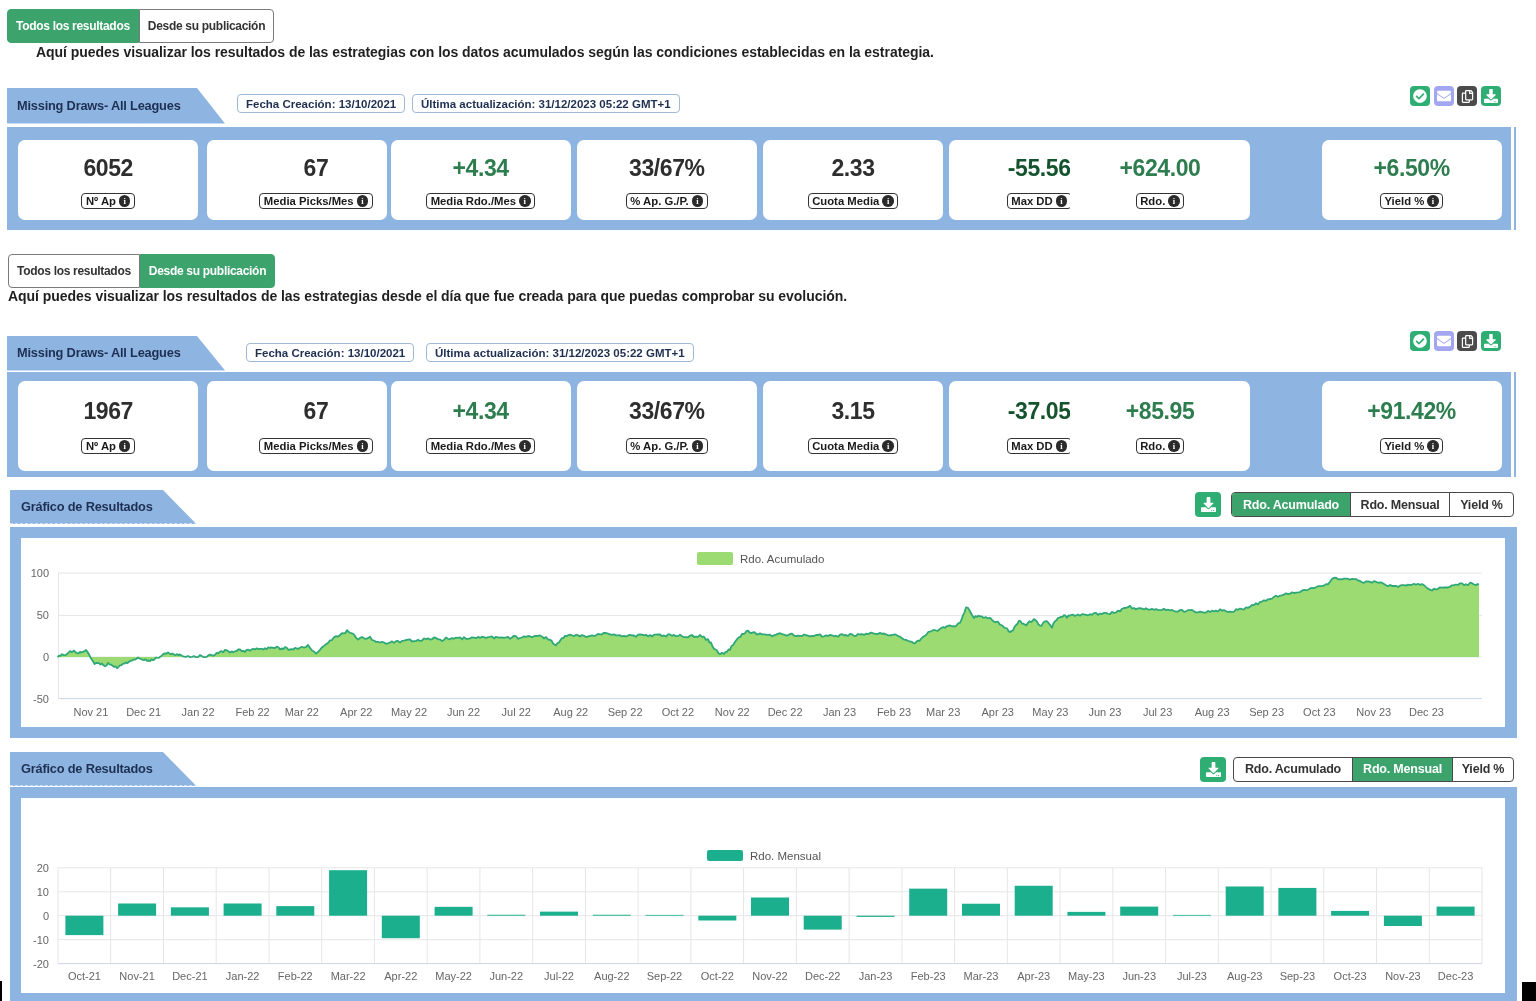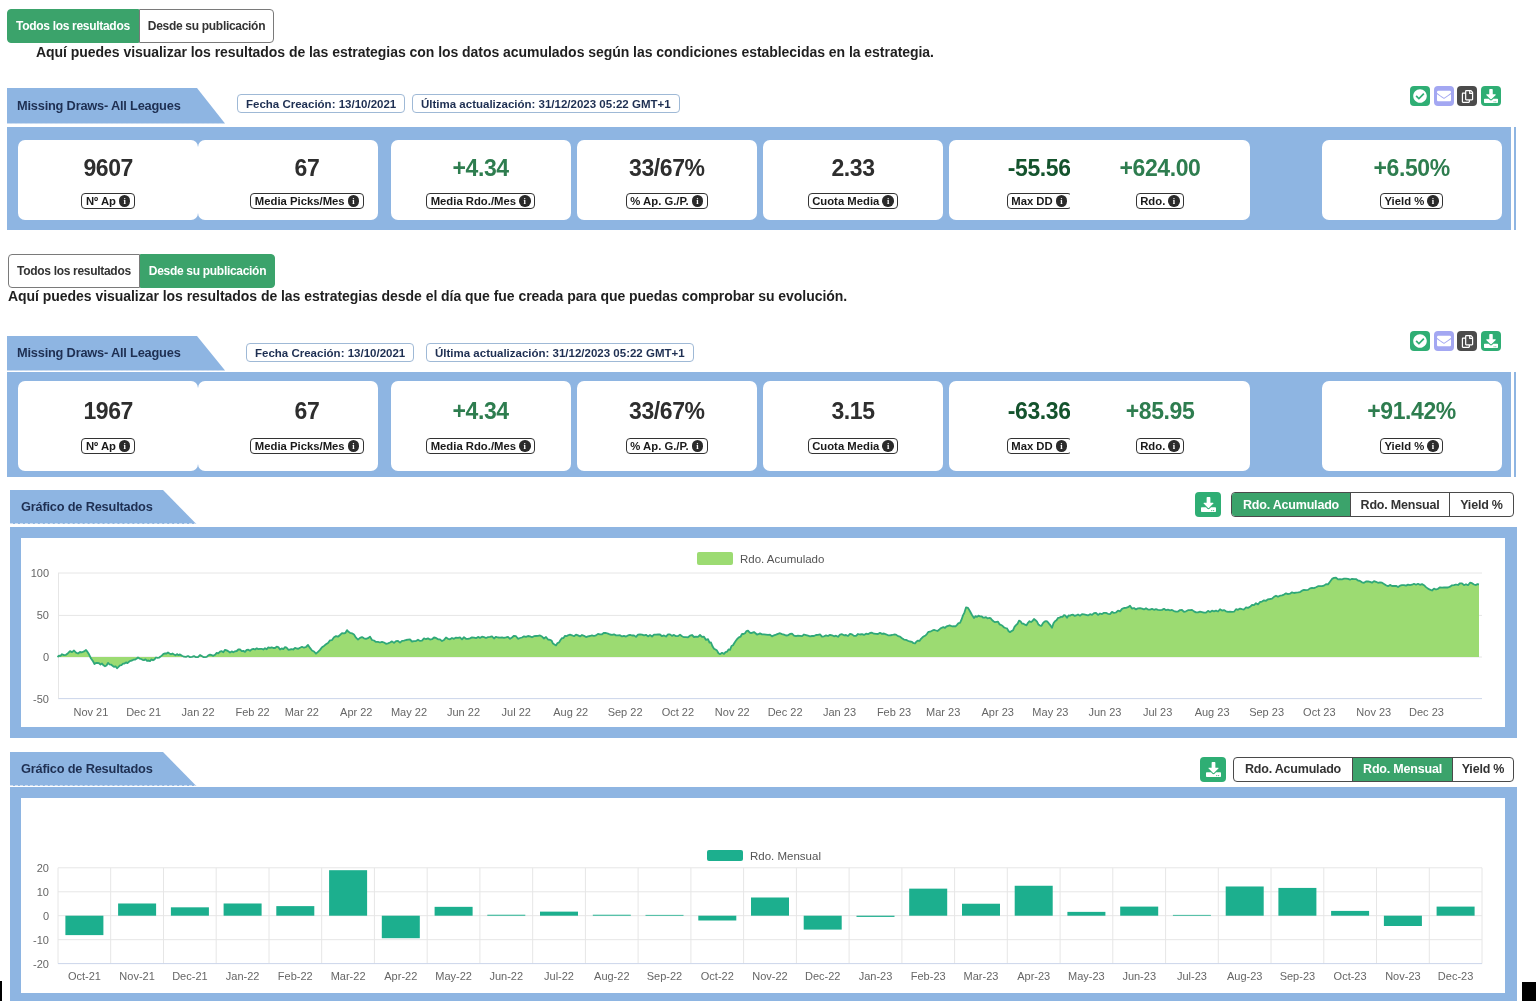--- a/index.html
+++ b/index.html
@@ -35,21 +35,21 @@
 .inf { display:inline-flex; width:11.5px; height:11.5px; border-radius:50%; background:#2b2b2b; color:#fff; font-size:8.5px; font-weight:bold; align-items:center; justify-content:center; font-family:"Liberation Serif",serif; margin-left:3px; }
 
 .cbox { position:absolute; left:10px; width:1507px; background:#8EB5E2; }
 .cwhite { position:absolute; left:11px; top:11px; width:1484px; background:#fff; }
 .dlbtn { position:absolute; width:26px; height:25px; background:#2FAE74; border-radius:4px; display:flex; align-items:center; justify-content:center; }
 .tgl { position:absolute; display:flex; height:25px; border:1.5px solid #4a4a4a; border-radius:4px; background:#fff; overflow:hidden; }
 .tg { display:flex; align-items:center; justify-content:center; font-size:12.5px; letter-spacing:-0.2px; font-weight:bold; color:#333; }
 .tg.on { background:#3BA36B; color:#fff; }
 .tg + .tg { border-left:1.5px solid #4a4a4a; }
 .cards1 .card:nth-child(1), .cards2 .card:nth-child(1) { left:11.2px; }
-.cards1 .card:nth-child(2), .cards2 .card:nth-child(2) { left:191px;padding-left:38px; }
+.cards1 .card:nth-child(2), .cards2 .card:nth-child(2) { left:200px;padding-left:38px; }
 .cards1 .card:nth-child(3), .cards2 .card:nth-child(3) { left:383.6px; }
 .cards1 .card:nth-child(4), .cards2 .card:nth-child(4) { left:569.8px; }
 .cards1 .card:nth-child(5), .cards2 .card:nth-child(5) { left:756.0px; }
 .cards1 .card:nth-child(6), .cards2 .card:nth-child(6) { left:942.2px; }
 .cards1 .card:nth-child(7), .cards2 .card:nth-child(7) { left:1063px; }
 .cards1 .card:nth-child(8), .cards2 .card:nth-child(8) { left:1314.6px; }
 </style></head>
 <body>
 
 <div class="tabs" style="left:7px;top:9px;">
@@ -80,21 +80,21 @@
     <span class="ib g">
       <svg width="14" height="14" viewBox="0 0 512 512">
         <path fill="#fff" d="M216 0h80c13.3 0 24 10.7 24 24v168h87.7c17.8 0 26.7 21.5 14.1 34.1L269.7 378.3c-7.5 7.5-19.8 7.5-27.3 0L90.1 226.1c-12.6-12.6-3.7-34.1 14.1-34.1H192V24c0-13.3 10.7-24 24-24zm296 376v112c0 13.3-10.7 24-24 24H24c-13.3 0-24-10.7-24-24V376c0-13.3 10.7-24 24-24h146.7l49 49c20.1 20.1 52.5 20.1 72.6 0l49-49H488c13.3 0 24 10.7 24 24zm-124 88c0-11-9-20-20-20s-20 9-20 20 9 20 20 20 20-9 20-20zm64 0c0-11-9-20-20-20s-20 9-20 20 9 20 20 20 20-9 20-20z"></path>
       </svg>
     </span>
 </div>
 <div class="strip" style="top:127px;height:102.5px;">
   <div style="position:relative;width:100%;height:100%;">
     <div class="cards1">
         <div class="card">
-          <div class="num ">9607</div>
+          <div class="num ">6052</div>
           <div class="pillw"><span class="pill">
               <span>Nº Ap</span>
               <span class="inf">i</span>
             </span></div>
         </div>
         <div class="card">
           <div class="num ">67</div>
           <div class="pillw"><span class="pill">
               <span>Media Picks/Mes</span>
               <span class="inf">i</span>
@@ -210,21 +210,21 @@
             </span></div>
         </div>
         <div class="card">
           <div class="num ">3.15</div>
           <div class="pillw"><span class="pill">
               <span>Cuota Media</span>
               <span class="inf">i</span>
             </span></div>
         </div>
         <div class="card">
-          <div class="num neg">-63.36</div>
+          <div class="num neg">-37.05</div>
           <div class="pillw"><span class="pill">
               <span>Max DD</span>
               <span class="inf">i</span>
             </span></div>
         </div>
         <div class="card">
           <div class="num pos">+85.95</div>
           <div class="pillw"><span class="pill">
               <span>Rdo.</span>
               <span class="inf">i</span>

